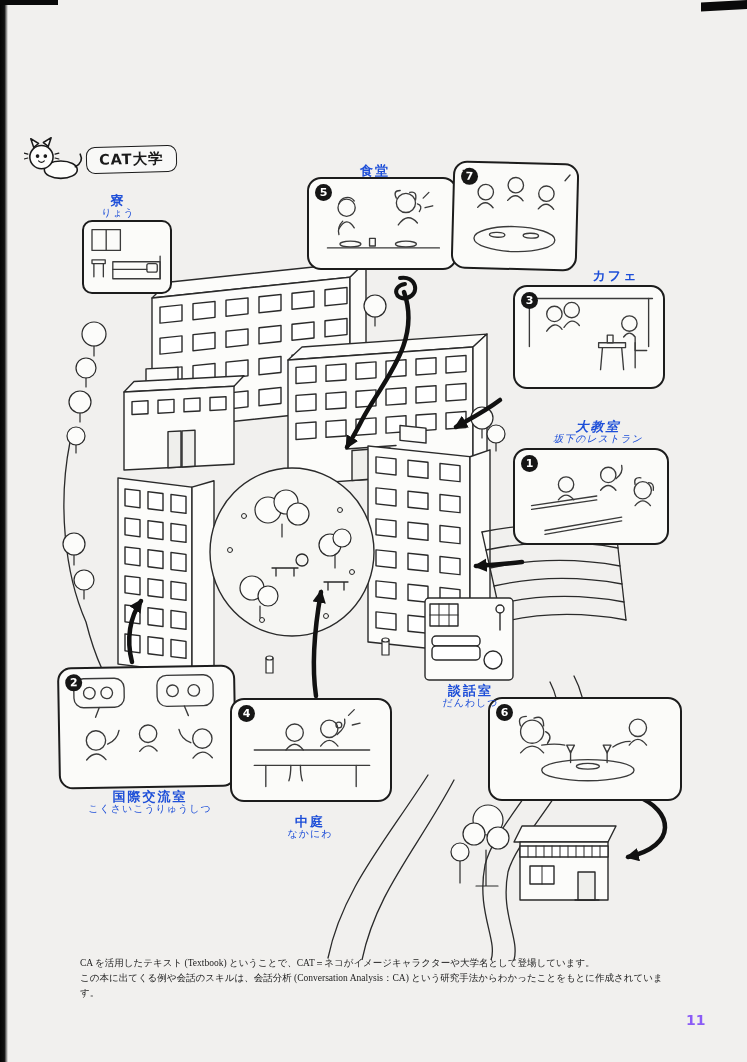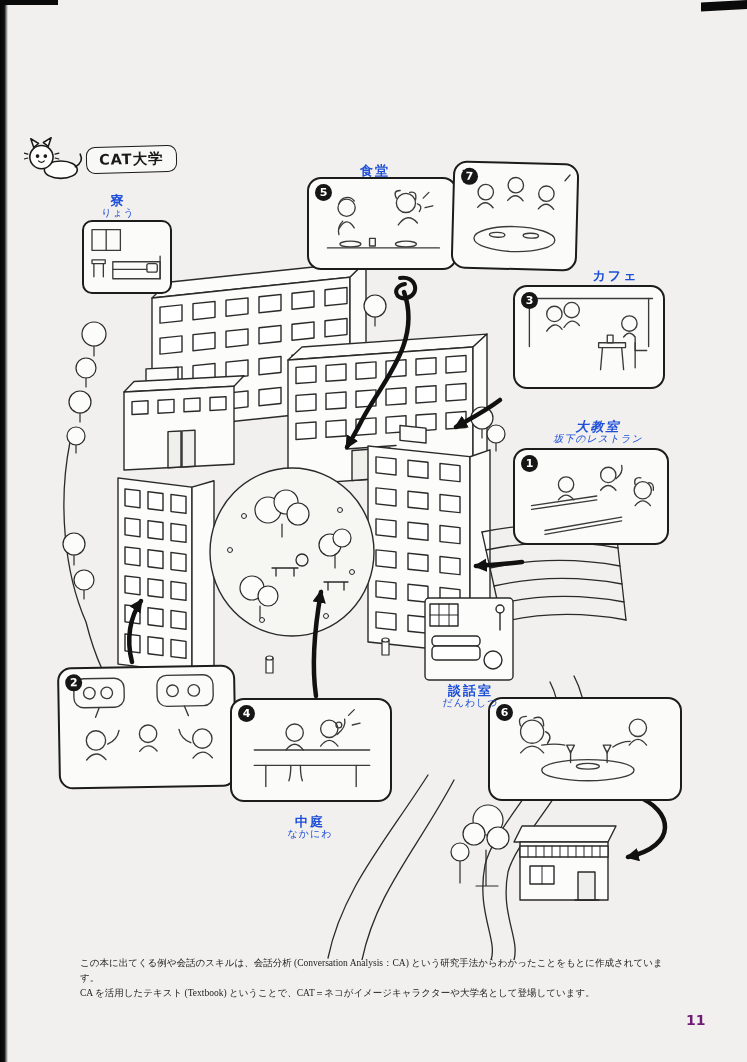--- a/index.html
+++ b/index.html
@@ -42,21 +42,21 @@
   .loc-label .main { display:block; font-size:13px; font-weight:600; letter-spacing:2px; line-height:15px; }
   .loc-label .furigana { display:block; font-size:10px; letter-spacing:1px; line-height:10px; }
 
   .footer {
     position:absolute; left:80px; top:956px; width:600px;
     font-size:9.5px; line-height:15px; color:#222; z-index:4;
     font-family:"Liberation Serif","DejaVu Serif", serif;
   }
   .pageno {
     position:absolute; left:686px; top:1012px;
-    font-size:14px; font-weight:bold; color:#701a75; z-index:4;
+    font-size:14px; font-weight:bold; color:#8b5cf6; z-index:4;
   }
 
   svg.sketch, svg.doodle { stroke-linecap:round; stroke-linejoin:round; }
 </style>
 </head>
 <body>
 
 <div class="page">
   <div class="edge-left"></div>
   <div class="corner-tl"></div>
@@ -341,20 +341,24 @@
     <span class="main">カフェ</span>
   </div>
   <div class="loc-label" style="left:553px; top:419px; width:90px;font-style:italic;">
     <span class="main">大教室</span>
     <span class="furigana">坂下のレストラン</span>
   </div>
   <div class="loc-label" style="left:428px; top:683px; width:85px;">
     <span class="main">談話室</span>
     <span class="furigana">だんわしつ</span>
   </div>
+  <div class="loc-label" style="left:75px; top:789px; width:150px;">
+    <span class="main">国際交流室</span>
+    <span class="furigana">こくさいこうりゅうしつ</span>
+  </div>
   <div class="loc-label" style="left:255px; top:814px; width:110px;font-family:Liberation Serif, serif;">
     <span class="main">中庭</span>
     <span class="furigana">なかにわ</span>
   </div>
 
   <div class="panel" style="left:82px; top:220px; width:90px; height:74px; border-radius:10px;">
     <svg class="doodle" viewBox="0 0 90 74" fill="none" stroke="#3a3a3a" stroke-width="1.4">
       <rect x="8" y="8" width="30" height="22"></rect>
         <line x1="23" y1="8" x2="23" y2="30"></line>
       <rect x="30" y="42" width="50" height="18"></rect>
@@ -487,18 +491,18 @@
       <path d="M30,28 q-4,-10 6,-10 M44,20 q10,-4 10,8 M56,34 q8,4 2,12"></path>
       <path d="M30,56 q12,-14 24,0"></path>
         <path d="M52,48 q14,-2 24,0"></path>
       <circle cx="152" cy="30" r="9"></circle>
         <path d="M143,48 q9,-12 18,0"></path>
         <path d="M144,44 q-10,0 -18,6"></path>
     </svg>
   </div>
 
   <div class="footer">
+    <div>CA を活用したテキスト (Textbook) ということで、CAT＝ネコがイメージキャラクターや大学名として登場しています。</div>
     <div>この本に出てくる例や会話のスキルは、会話分析 (Conversation Analysis：CA) という研究手法からわかったことをもとに作成されています。</div>
-    <div>CA を活用したテキスト (Textbook) ということで、CAT＝ネコがイメージキャラクターや大学名として登場しています。</div>
   </div>
 
   <div class="pageno">11</div>
 </div>
 
 </body></html>

